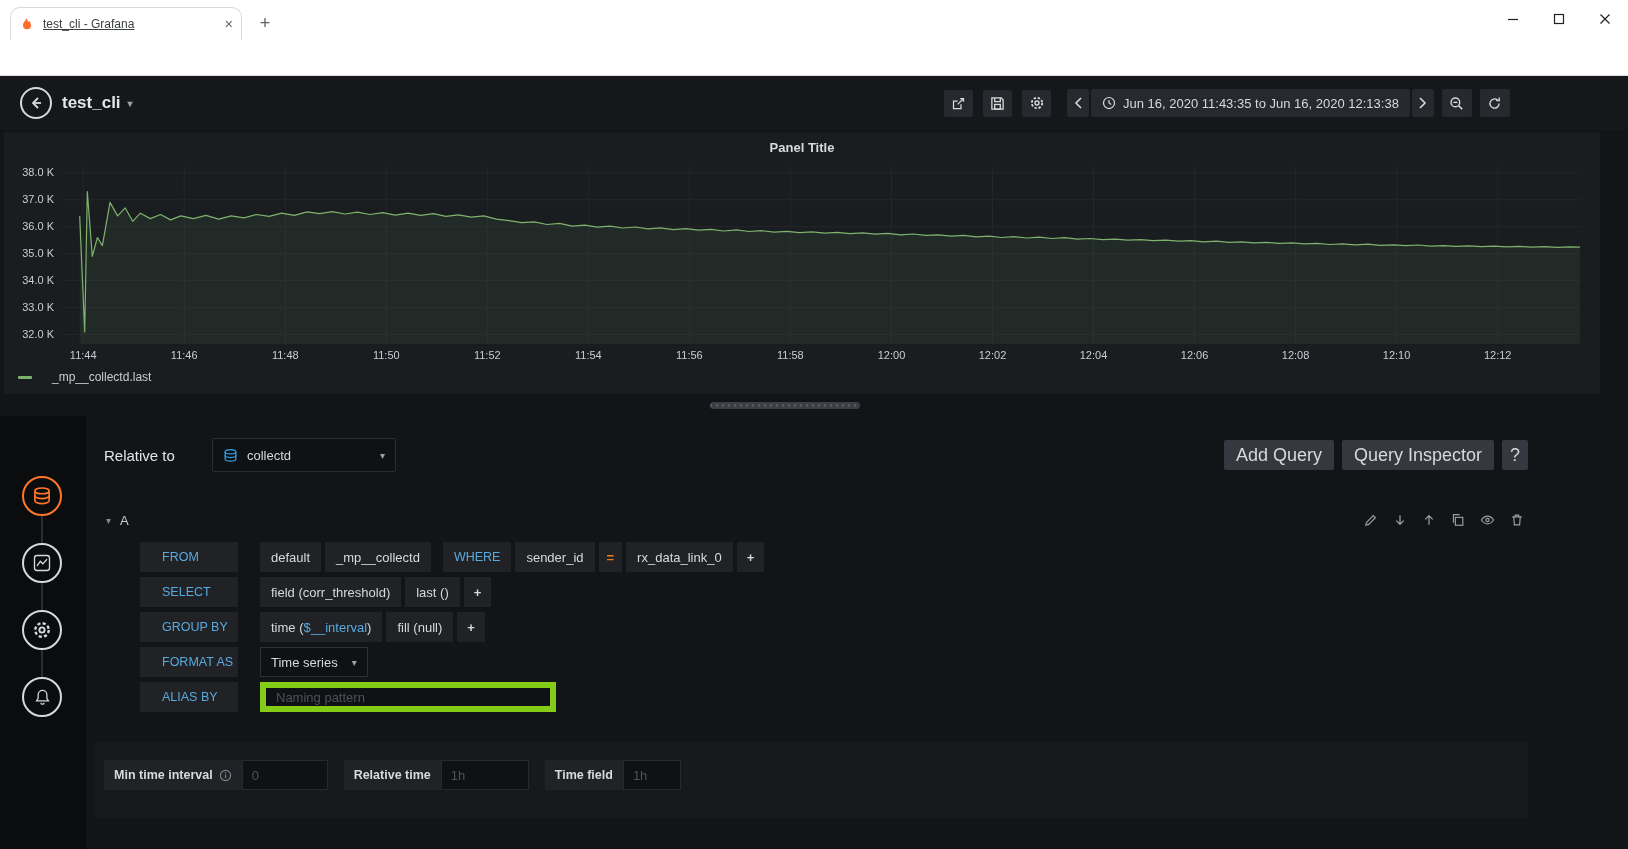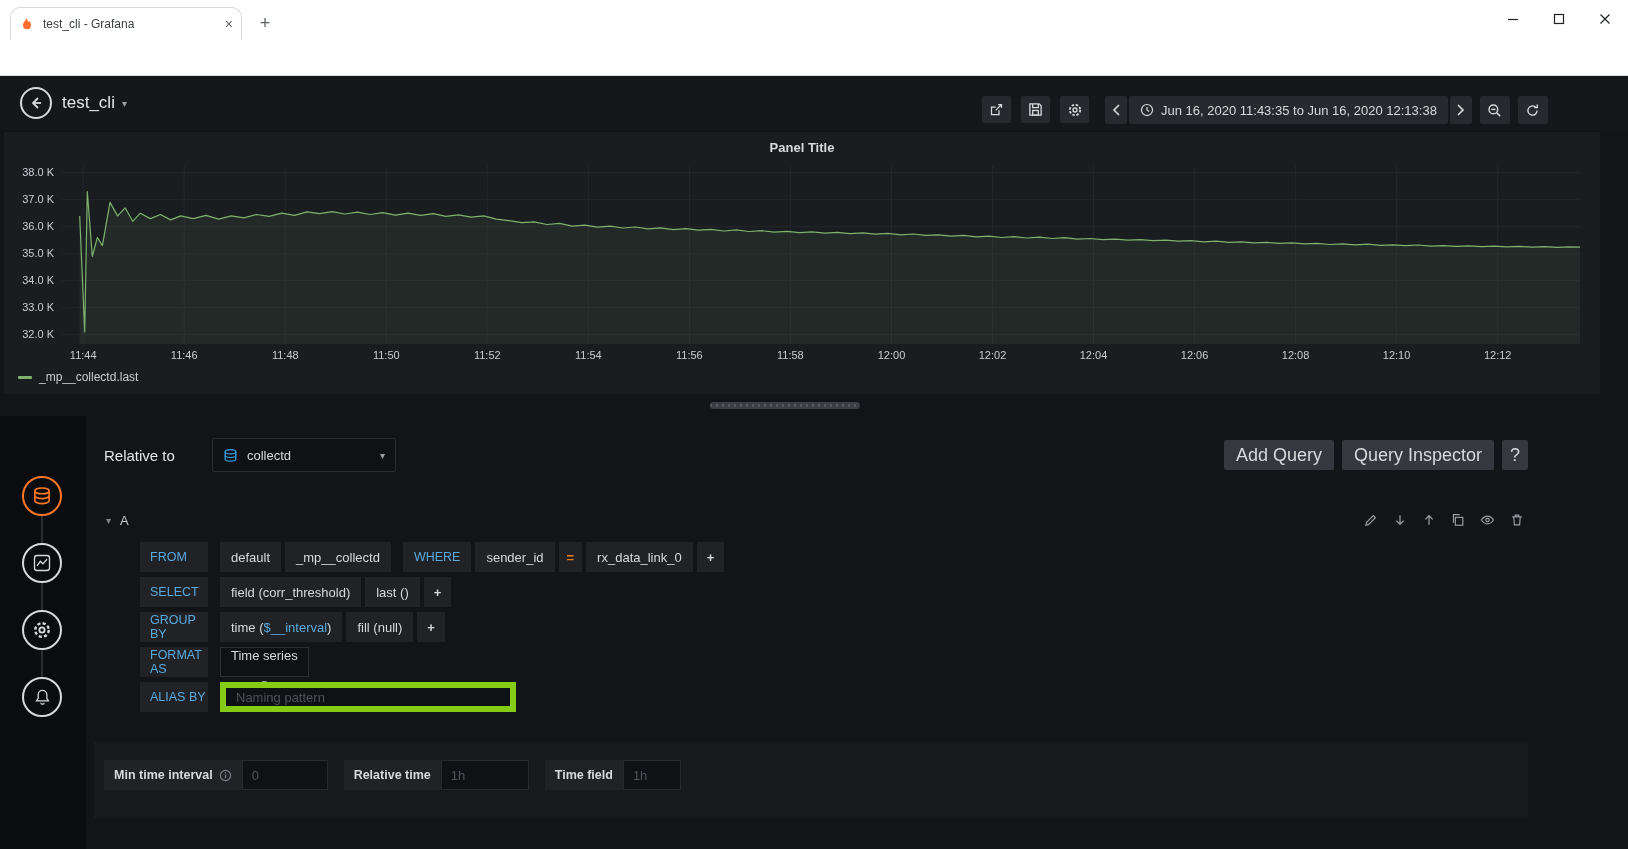--- a/index.html
+++ b/index.html
@@ -5,21 +5,21 @@
   * { margin:0; padding:0; box-sizing:border-box; }
   html,body { background:#000; }
   body { font-family:"Liberation Sans", sans-serif; }
   #screen { position:relative; width:1628px; height:849px; overflow:hidden; background:#121316; }
 
   
   .tabstrip { position:absolute; left:0; top:0; width:1628px; height:40px; background:#ffffff; }
   .tab { position:absolute; left:10px; top:7px; width:232px; height:33px; background:#fff;
          border:1px solid #d8dade; border-bottom:none; border-radius:10px 10px 0 0;
          display:flex; align-items:center; padding:0 8px; gap:8px; }
-  .tab-title { flex:1; font-size:12px; color:#3c4043; white-space:nowrap; overflow:hidden; }
+  .tab-title { flex:1; font-size:12px; color:#3c4043; white-space:nowrap; overflow:hidden;text-decoration:underline; }
   .tab-close { color:#5f6368; font-size:14px; line-height:1; cursor:default; }
   .newtab { position:absolute; left:252px; top:10px; width:26px; height:26px; display:flex; align-items:center; justify-content:center;
             color:#5f6368; font-size:18px; border-radius:50%; }
   .win-controls { position:absolute; right:0; top:0; height:38px; display:flex; }
   .winbtn { width:46px; height:38px; display:flex; align-items:center; justify-content:center; }
 
   .toolbar { position:absolute; left:0; top:40px; width:1628px; height:36px; background:#ffffff; border-bottom:1px solid #dcdee1; }
   .navicon { position:absolute; top:47px; width:22px; height:22px; display:flex; align-items:center; justify-content:center; }
   .omnibox { position:absolute; left:148px; top:45px; width:1314px; height:27px; background:#f0f2f4; border-radius:14px;
              display:flex; align-items:center; padding:0 10px; gap:10px; }
@@ -29,37 +29,37 @@
             color:#fff; font-size:13px; font-weight:bold; display:flex; align-items:center; justify-content:center; }
   .dots { position:absolute; left:1550px; top:45px; font-size:17px; color:#5f6368; }
 
   
   .grafana { position:absolute; left:0; top:76px; width:1628px; height:773px; background:#131417; color:#d8d9da; }
 
   .gnav { position:absolute; left:0; top:0; width:1628px; height:54px; background:#15171a; }
   .back-circle { position:absolute; left:20px; top:11px; width:32px; height:32px; border:2px solid #d8d9da; border-radius:50%;
                  display:flex; align-items:center; justify-content:center; }
   .dash-title { position:absolute; left:62px; top:0; height:54px; display:flex; align-items:center; gap:7px;
-                font-size:17px; font-weight:400; color:#e3e5e8; }
+                font-size:17px; font-weight:700; color:#e3e5e8; }
   .dash-title .caret { font-size:10px; color:#9aa0a6; }
-  .nav-right { position:absolute; left:982px; top:13px; display:flex; align-items:flex-start;margin-top:7px; }
+  .nav-right { position:absolute; left:944px; top:13px; display:flex; align-items:center; }
   .icon-btn { width:29px; height:27px; background:#26292e; border-radius:2px; display:flex; align-items:center; justify-content:center; margin-right:10px; }
   .tp-group { display:flex; align-items:center; margin-left:6px; }
   .tp-chev { width:22px; height:28px; background:#26292e; display:flex; align-items:center; justify-content:center; border-radius:2px; }
   .tp-main { height:28px; background:#26292e; display:flex; align-items:center; gap:7px; padding:0 11px; margin:0 2px; border-radius:2px;
              font-size:13px; color:#d8d9da; white-space:nowrap; }
   .tp-side { width:30px; height:28px; background:#26292e; display:flex; align-items:center; justify-content:center; border-radius:2px; margin-left:8px; }
 
   .panel { position:absolute; left:4px; top:56px; width:1596px; height:262px; background:#1a1d20; }
   .panel-title { position:absolute; left:0; top:8px; width:100%; text-align:center; font-size:13px; font-weight:600; color:#d8d9da; }
   #chart { position:absolute; left:6px; top:28px; }
   .grid { stroke:#24262b; stroke-width:1; }
   .ytick { fill:#c8cdd2; font-size:11px; font-family:"Liberation Sans",sans-serif; text-anchor:end; }
   .xtick { fill:#c8cdd2; font-size:11px; font-family:"Liberation Sans",sans-serif; text-anchor:middle; }
-  .legend { position:absolute; left:14px; top:238px; display:flex; align-items:center; gap:7px; }
+  .legend { position:absolute; left:14px; top:238px; display:flex; align-items:center; gap:20px; }
   .legend-swatch { width:14px; height:3px; background:#7eb26d; border-radius:1px; }
   .legend-label { font-size:12px; color:#c8cdd2; }
 
   .resize-handle { position:absolute; left:710px; top:326px; width:150px; height:7px; background:#3b3e44; border-radius:4px;
                    background-image:repeating-linear-gradient(90deg,#55585e 0 2px,transparent 2px 6px); background-size:100% 3px;
                    background-position:0 2px; background-repeat:no-repeat; }
 
   .rail { position:absolute; left:0; top:340px; width:86px; height:433px; background:#0b0c0e; }
   .rail-line { position:absolute; left:41px; top:60px; width:2px; height:203px; background:#2a2d31; }
   .rail-item { position:absolute; left:22px; width:40px; height:40px; border-radius:50%; background:#0b0c0e;
@@ -77,27 +77,27 @@
 
   .a-header { position:absolute; left:8px; right:100px; top:88px; height:32px; display:flex; align-items:center; justify-content:space-between; }
   .a-left { display:flex; align-items:center; gap:9px; padding-left:12px; }
   .a-caret { color:#7e858d; font-size:10px; }
   .a-letter { color:#c7ccd2; font-size:13px; font-weight:500; }
   .a-icons { display:flex; align-items:center; gap:15px; padding-right:4px; }
   .a-icons svg { display:block; }
 
   .rows { position:absolute; left:54px; top:126px; }
   .qrow { display:flex; margin-bottom:5px; height:30px; }
-  .kw { width:68px; background:#202226; color:#59aade; font-size:12.5px; font-weight:500; display:flex; align-items:center; padding-left:10px; margin-right:12px; }
+  .kw { width:98px; background:#202226; color:#59aade; font-size:12.5px; font-weight:500; display:flex; align-items:center; padding-left:22px; margin-right:22px; }
   .kw.mid { width:auto; padding:0 11px; margin-right:4px;margin-left:8px; }
   .seg { background:#202226; color:#d8d9da; font-size:13px; display:flex; align-items:center; padding:0 11px; margin-right:4px; }
   .seg .var { color:#59aade; }
   .seg.op { color:#eb7b18; padding:0 8px; font-weight:bold; }
   .seg.plus { padding:0 10px; font-weight:bold; }
-  .fmt-select { background:#0f1114; border:1px solid #2c3035; color:#d8d9da; font-size:13px; display:flex; align-items:center; gap:14px; padding:0 10px;flex-direction:column; }
+  .fmt-select { background:#0f1114; border:1px solid #2c3035; color:#d8d9da; font-size:13px; display:flex; align-items:center; gap:14px; padding:0 10px; }
   .fmt-select .caret { color:#9aa0a6; font-size:10px; }
   .alias-input { width:296px; height:30px; background:#0f1114; border:6px solid #84cc16; color:#d8d9da; font-size:13px; padding:0 10px; outline:none; }
   .alias-input::placeholder { color:#4c535b; }
 
   .opt-card { position:absolute; left:8px; right:100px; top:326px; height:76px; background:#17191d; }
   .opt-row { position:absolute; left:10px; top:18px; display:flex; align-items:center; }
   .opt-label { height:30px; background:#202226; color:#d8d9da; font-size:12.5px; font-weight:600; display:flex; align-items:center; gap:6px; padding:0 10px; }
   .opt-input { height:30px; background:#0f1114; border:1px solid #26292e; color:#d8d9da; font-size:13px; padding:0 9px; outline:none; }
   .opt-input::placeholder { color:#4c535b; }
   .opt-gap { width:16px; }

